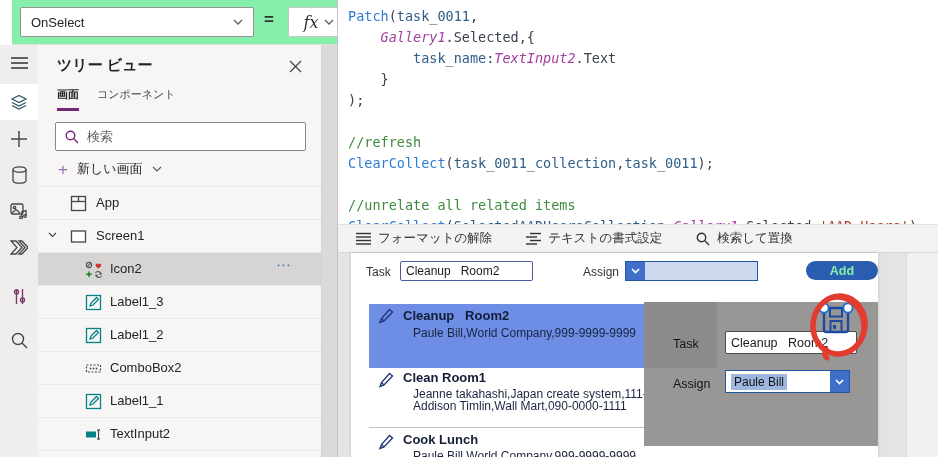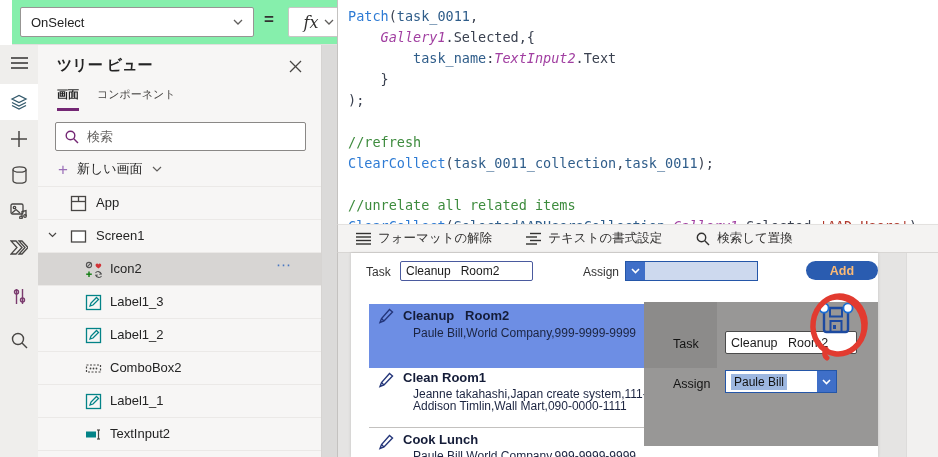--- a/index.html
+++ b/index.html
@@ -34,33 +34,33 @@
   .canvas-scroll-strip { position:absolute; left:568px; top:0; width:33px; height:204px; background:#f2f1f0; border-left:1px solid #dddcdb; }
   .canvas-white { position:absolute; left:13px; top:0; width:527px; height:204px; background:#fff; overflow:hidden; box-shadow:0 0 3px rgba(0,0,0,.15); }
 
   .cv-label { position:absolute; font-size:12px; color:#333; }
   .cv-input { position:absolute; border:1px solid #4a5a9e; border-radius:2px; background:#fff; font-family:"Liberation Sans",sans-serif; font-size:12px; color:#1a1a1a; padding:0 5px; white-space:pre; }
   .dd { position:absolute; border:1px solid #2456a8; background:#fff; display:flex; align-items:center; font-size:12px; color:#111; }
   .dd .dd-text { flex:1; padding:0 5px; white-space:pre; }
   .dd .dd-btn { width:19px; align-self:stretch; background:#3f6fc8; display:flex; align-items:center; justify-content:center; }
   .dd-top { background:#cdd9ee; }
   .hl-blue { background:#9db7e0; padding:1px 3px; }
-  .add-btn { position:absolute; left:455px; top:8px; width:72px; height:19px; border-radius:11px; background:#2a5cb0; color:#fdba74; font-size:12.5px; font-weight:700; display:flex; align-items:center; justify-content:center; cursor:pointer; border:none; }
+  .add-btn { position:absolute; left:455px; top:8px; width:72px; height:19px; border-radius:11px; background:#2a5cb0; color:#86efac; font-size:12.5px; font-weight:700; display:flex; align-items:center; justify-content:center; cursor:pointer; border:none; }
 
   .g-row-sel { position:absolute; left:18px; top:51px; width:276px; height:64px; background:#6d8ee4; }
   .g-title { position:absolute; font-size:13px; font-weight:700; color:#141c38; white-space:pre; }
   .g-sub { position:absolute; font-size:12px; color:#1b2440; white-space:pre; }
   .g-sep { position:absolute; left:18px; top:174px; width:276px; height:1px; background:#c3c1bf; }
   .pencil { position:absolute; width:17px; height:17px; }
 
   .detail-panel { position:absolute; left:293px; top:49px; width:234px; height:144px; background:#989796; z-index:2; }
   .detail-dark { position:absolute; left:0; top:0; width:73px; height:66px; background:#8c8b8a; }
   .dt-label { position:absolute; font-size:12.5px; color:#141414; }
   .dt-input { position:absolute; left:81px; top:29px; width:132px; height:23px; border:1px solid #4b4b4b; border-radius:2px; background:#fff; font-family:"Liberation Sans",sans-serif; font-size:12.5px; color:#1a1a1a; padding:0 5px; white-space:pre; }
-  .dt-dd { left:81px; top:68px; width:112px; height:23px; }
+  .dt-dd { left:81px; top:68px; width:125px; height:23px; }
   .save-wrap { position:absolute; left:174px; top:0px; width:36px; height:36px; z-index:2; }
   .annotation { position:absolute; left:152px; top:-19px; width:86px; height:86px; z-index:3; pointer-events:none; }
 
   
   .leftrail { position:absolute; left:0; top:45px; width:38px; height:412px; background:#efeeec; }
   .rail-item { position:absolute; left:0; width:38px; height:36px; display:flex; align-items:center; justify-content:center; cursor:pointer; }
   .rail-item.active { background:#fff; }
 
   
   .treepanel { position:absolute; left:38px; top:45px; width:284px; height:412px; background:#f7f6f5; border-right:1px solid #d6d4d2; overflow:hidden; }

